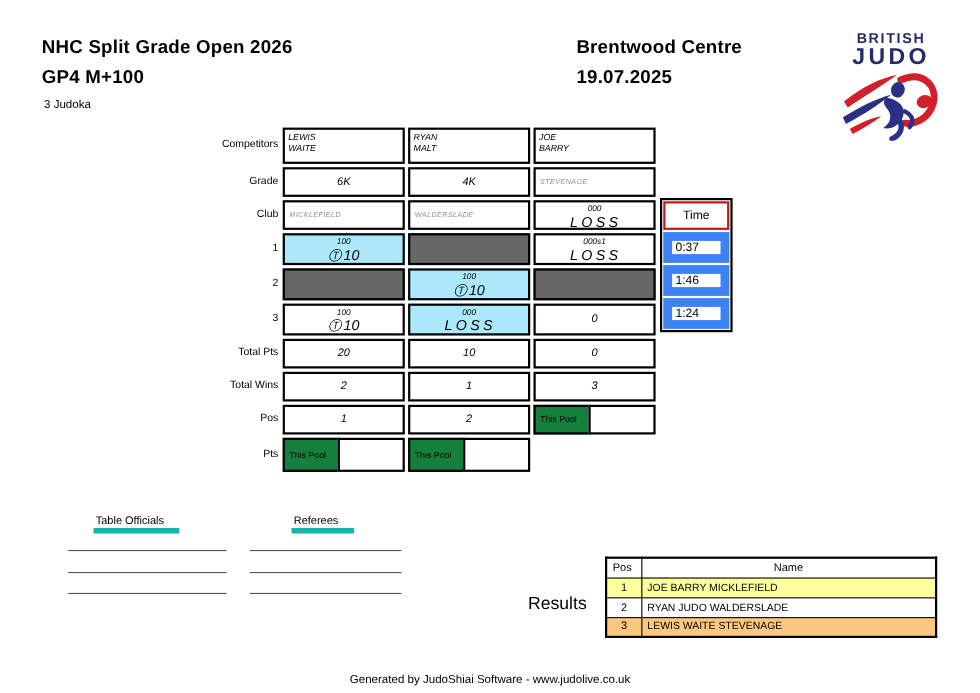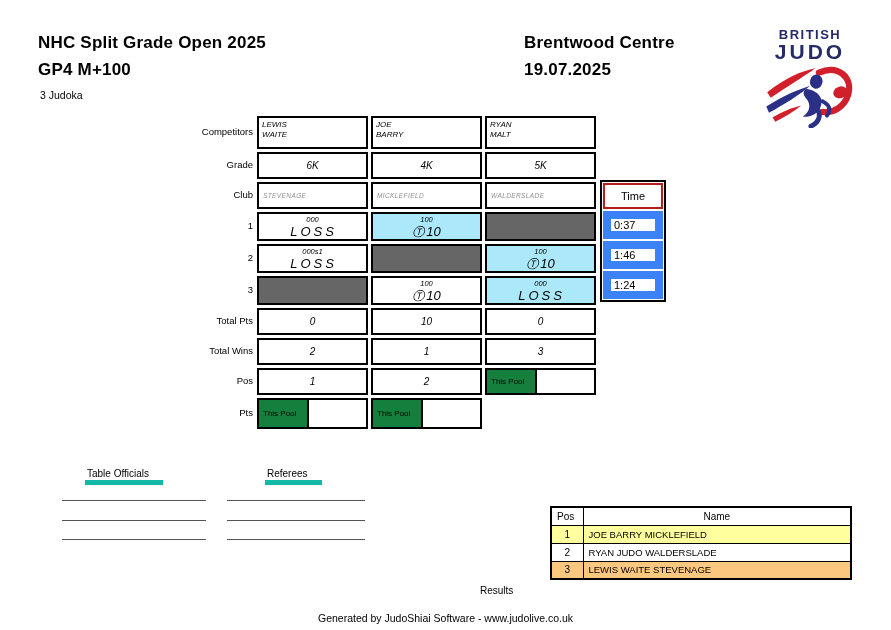--- a/index.html
+++ b/index.html
@@ -47,36 +47,36 @@
   .time-head{border:2px solid #b91c1c;height:26px;display:flex;align-items:center;
              justify-content:center;font-size:11px;box-sizing:border-box;}
   .time-cell{border:8px solid #3b82f6;height:28px;display:flex;align-items:center;
              padding-left:3px;font-size:11px;box-sizing:border-box;}
 
   
   .sign-title{font-size:10px;border-bottom:5px solid #14b8a6;padding:0 14px 1px 2px;white-space:nowrap;}
   .sign-line{border-top:1px solid #555;height:0;}
 
   
-  .results-label{font-size:10px;margin-top:44px;}
+  .results-label{font-size:16px;}
   table.results{border-collapse:collapse;border:2px solid #000;}
   table.results th,table.results td{border:1px solid #000;height:18px;box-sizing:border-box;}
   th.r-pos{width:32px;font-size:10px;font-weight:400;text-align:left;padding-left:5px;}
   th.r-name{width:268px;font-size:10px;font-weight:400;text-align:center;}
   td.r-pos{text-align:center;font-size:10px;}
   td.r-name{font-size:9.5px;padding-left:5px;}
   tr.gold td{background:#ffff9e;}
   tr.bronze td{background:#fcc87f;}
 
   .footer{left:0;right:0;top:612px;text-align:center;font-size:10.5px;}
 </style>
 </head>
 <body>
 
-<div class="abs h-title" style="left:38px;top:33px">NHC Split Grade Open 2025</div>
+<div class="abs h-title" style="left:38px;top:33px">NHC Split Grade Open 2026</div>
 <div class="abs h-title" style="left:38px;top:60px">GP4 M+100</div>
 <div class="abs h-small" style="left:40px;top:89px">3 Judoka</div>
 <div class="abs h-title" style="left:524px;top:33px">Brentwood Centre</div>
 <div class="abs h-title" style="left:524px;top:60px">19.07.2025</div>
 
 <div class="abs logo">
   <div class="logo-l1">BRITISH</div>
   <div class="logo-l2">JUDO</div>
   <svg viewBox="0 0 100 74" width="92" height="66" aria-hidden="true">
     <path d="M60 12 C82 2 98 18 93 36 C89 50 76 58 64 56" stroke="#d21f2c" stroke-width="7" fill="none" stroke-linecap="round"></path>
@@ -102,31 +102,30 @@
 <div class="abs plabel" style="top:375px">Pos</div>
 <div class="abs plabel" style="top:407px">Pts</div>
 
 <div class="abs pool-grid">
 
   <div class="cell name-cell">
     <div>LEWIS</div>
     <div>WAITE</div>
   </div>
   <div class="cell name-cell">
+    <div>RYAN</div>
+    <div>MALT</div>
+  </div>
+  <div class="cell name-cell">
     <div>JOE</div>
     <div>BARRY</div>
   </div>
-  <div class="cell name-cell">
-    <div>RYAN</div>
-    <div>MALT</div>
-  </div>
 
   <div class="cell grade-cell">6K</div>
   <div class="cell grade-cell">4K</div>
-  <div class="cell grade-cell">5K</div>
 
   <div class="cell club-cell">STEVENAGE</div>
   <div class="cell club-cell">MICKLEFIELD</div>
   <div class="cell club-cell">WALDERSLADE</div>
 
   <div class="cell match-cell loss">
     <div class="sub">000</div>
     <div class="main"><span class="sym"></span><span>LOSS</span></div>
   </div>
   <div class="cell match-cell hl">
@@ -149,20 +148,21 @@
   <div class="cell match-cell">
     <div class="sub">100</div>
     <div class="main"><span class="sym">Ⓣ</span><span>10</span></div>
   </div>
   <div class="cell match-cell hl loss">
     <div class="sub">000</div>
     <div class="main"><span class="sym"></span><span>LOSS</span></div>
   </div>
 
   <div class="cell total-cell">0</div>
+  <div class="cell total-cell">20</div>
   <div class="cell total-cell">10</div>
 
   <div class="cell total-cell">0</div>
   <div class="cell total-cell">2</div>
   <div class="cell total-cell">1</div>
 
   <div class="cell total-cell">3</div>
   <div class="cell total-cell">1</div>
   <div class="cell total-cell">2</div>
 

